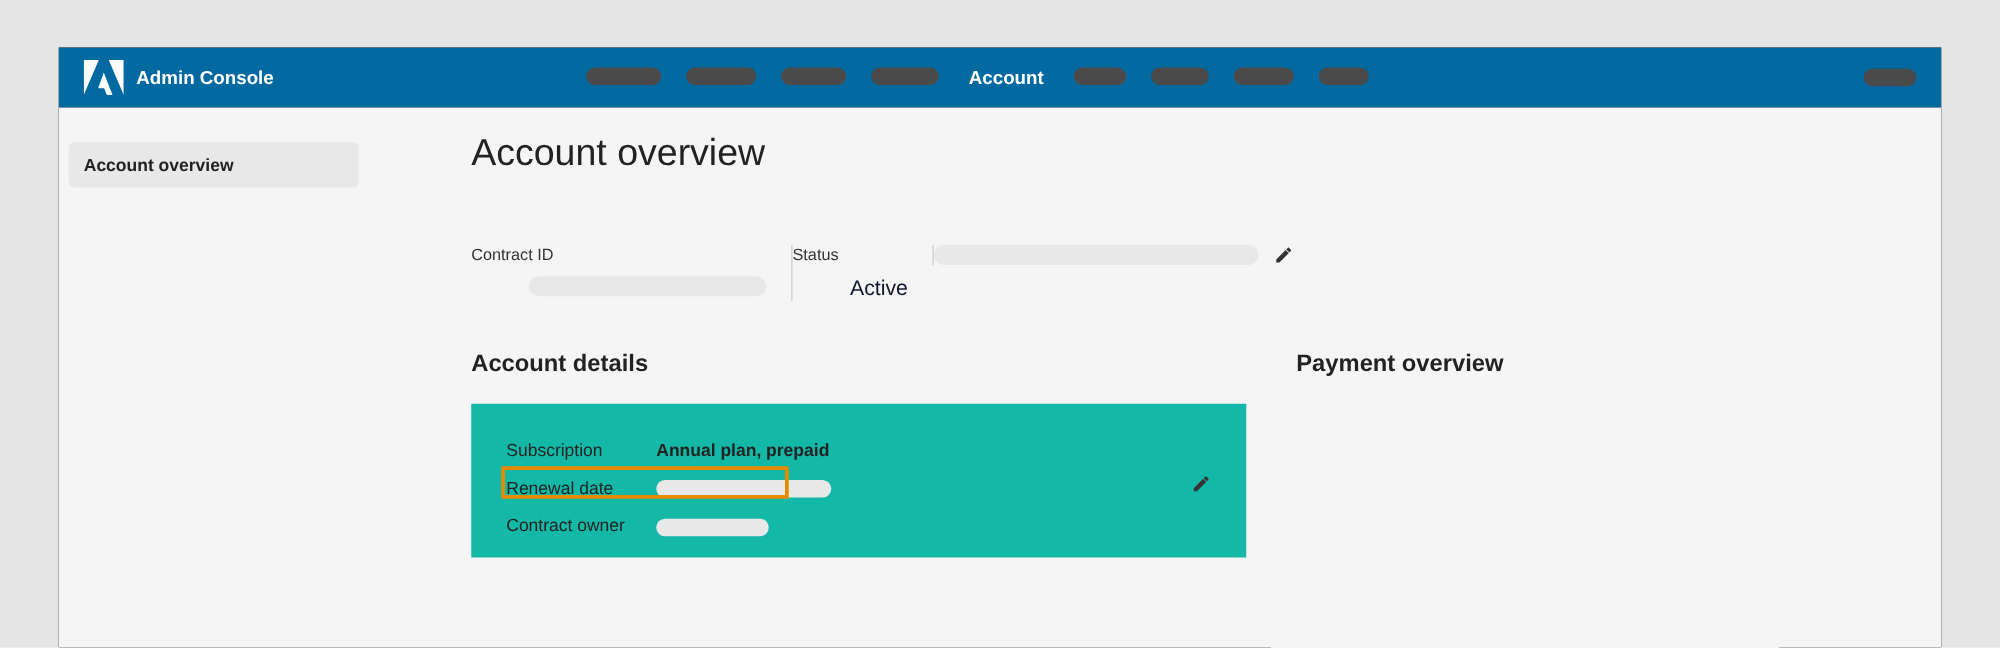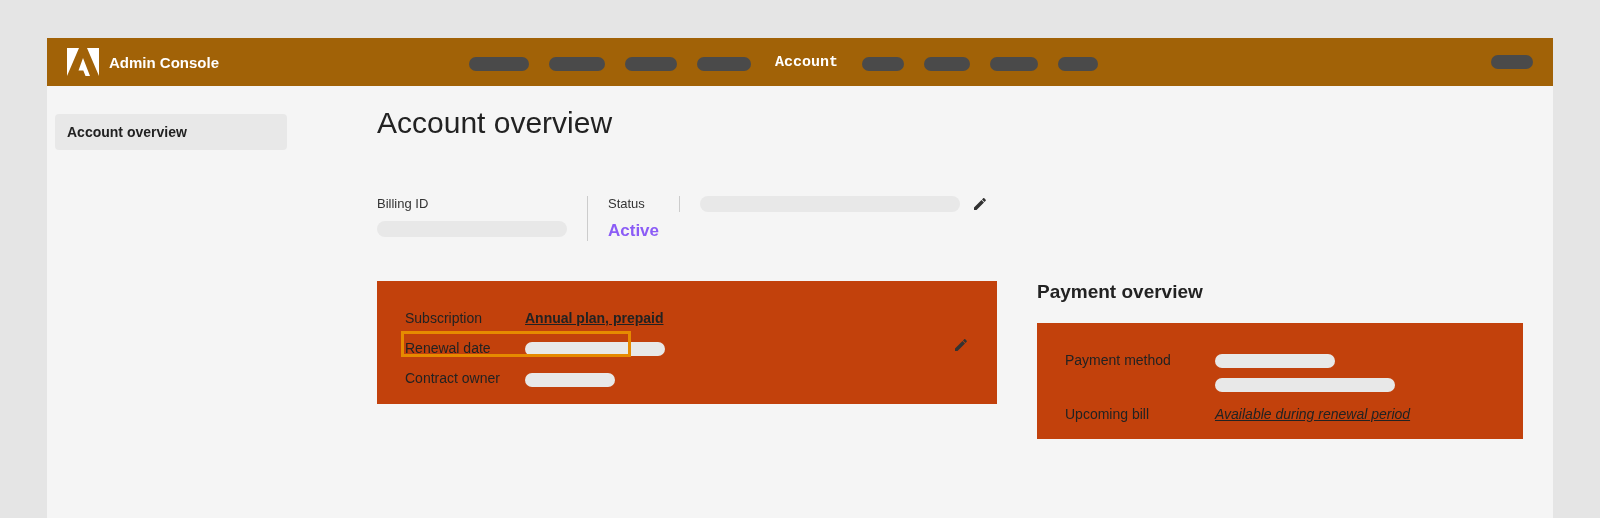--- a/index.html
+++ b/index.html
@@ -12,42 +12,41 @@
     }
     .app-frame {
       position: relative;
       margin: 38px 47px 0 47px;
       background: #000;
       height: 480px;
       overflow: hidden;
     }
     .topbar {
       height: 48px;
-      background: #a16207;
+      background: #0369a1;
       display: flex;
       align-items: center;
       padding: 0 20px;
       color: #fff;
     }
     .adobe-logo {
       width: 32px;
       height: 28px;
       margin-right: 10px;
       flex-shrink: 0;
     }
     .app-title {
       font-size: 15px;
       font-weight: 600;
     }
     .topnav {
       display: flex;
-      align-items: flex-end;
+      align-items: flex-start;
       gap: 20px;
       margin-left: 250px;
-      font-family: Liberation Mono, monospace;
     }
     .nav-pill {
       height: 14px;
       border-radius: 7px;
       background: #4a4a4a;
     }
     .nav-pill.w1 { width: 60px; }
     .nav-pill.w2 { width: 56px; }
     .nav-pill.w3 { width: 52px; }
     .nav-pill.w4 { width: 54px; }
@@ -106,32 +105,32 @@
       margin-bottom: 40px;
     }
     .meta-block {
       display: flex;
       flex-direction: column;
       gap: 10px;
       padding-right: 20px;
     }
     .meta-block + .meta-block {
       border-left: 1px solid #ccc;
-      padding-left: 20px;
     }
     .meta-label {
       font-size: 13px;
       color: #333;
     }
     .meta-value {
       font-size: 17px;
-      font-weight: 700;
-      color: #8b5cf6;
-      display: flex;
-      align-items: center;
+      font-weight: 400;
+      color: #0f172a;
+      display: flex;
+      align-items: center;
+      margin-left: 46px;
     }
     .redacted {
       background: #e8e8e8;
       border-radius: 8px;
       height: 14px;
       display: inline-block;
     }
     .redacted.lg { height: 16px; }
     .meta-block:first-child .redacted { width: 190px; }
     .display-name-row {
@@ -154,38 +153,37 @@
     }
     .col.left { width: 620px; }
     .col.right { flex: 1; }
     .section-title {
       font-size: 19px;
       font-weight: 700;
       color: #222;
       margin-bottom: 20px;
     }
     .card {
-      background: #c2410c;
+      background: #14b8a6;
       padding: 22px 28px 10px 28px;
       position: relative;
     }
     .detail-row {
       display: flex;
       align-items: center;
       font-size: 14px;
       color: #222;
       padding: 7px 0;
     }
     .detail-label {
       width: 120px;
       flex-shrink: 0;
     }
     .detail-value {
       font-weight: 700;
-      text-decoration: underline;
     }
     .detail-value.italic {
       font-style: italic;
       font-weight: 400;
     }
     .detail-value .redacted { width: 90px; vertical-align: middle; }
     .renewal .redacted { width: 140px; }
     .highlight-box {
       position: absolute;
       border: 3px solid #e68a00;
@@ -236,21 +234,21 @@
       <div class="side-item active">
         <span>Account overview</span>
       </div>
     </div>
 
     <div class="main">
       <h1 class="page-title">Account overview</h1>
 
       <div class="meta-row">
         <div class="meta-block">
-          <span class="meta-label">Billing ID</span>
+          <span class="meta-label">Contract ID</span>
           <span class="meta-value">
               <span class="redacted lg"></span>
             </span>
         </div>
         <div class="meta-block">
           <span class="meta-label">Status</span>
           <span class="meta-value">Active</span>
         </div>
         <div class="meta-block">
           <div class="display-name-row">
@@ -258,20 +256,21 @@
             <svg class="edit-icon" viewBox="0 0 16 16">
               <path fill="#333" d="M2 11.5 L2 14 L4.5 14 L12 6.5 L9.5 4 Z M13.7 4.8 C14 4.5 14 4 13.7 3.7 L12.3 2.3 C12 2 11.5 2 11.2 2.3 L10 3.5 L12.5 6 Z"></path>
             </svg>
           </div>
         </div>
       </div>
 
       <div class="two-col">
 
         <div class="col left">
+          <h2 class="section-title">Account details</h2>
           <div class="card">
             <div class="highlight-box"></div>
             <svg class="edit-icon" viewBox="0 0 16 16">
               <path fill="#333" d="M2 11.5 L2 14 L4.5 14 L12 6.5 L9.5 4 Z M13.7 4.8 C14 4.5 14 4 13.7 3.7 L12.3 2.3 C12 2 11.5 2 11.2 2.3 L10 3.5 L12.5 6 Z"></path>
             </svg>
             <div class="detail-row">
               <span class="detail-label">Subscription</span>
               <span class="detail-value">Annual plan, prepaid</span>
             </div>
             <div class="detail-row renewal">
@@ -280,32 +279,19 @@
             </div>
             <div class="detail-row">
               <span class="detail-label">Contract owner</span>
               <span class="detail-value"><span class="redacted"></span></span>
             </div>
           </div>
         </div>
 
         <div class="col right">
           <h2 class="section-title">Payment overview</h2>
-          <div class="card">
-            <div class="detail-row payment-row">
-              <span class="detail-label" style="width:150px">Payment method</span>
-              <span class="detail-value"><span class="redacted"></span></span>
-            </div>
-            <div class="detail-row payment-row2">
-              <span class="detail-value"><span class="redacted"></span></span>
-            </div>
-            <div class="detail-row">
-              <span class="detail-label" style="width:150px">Upcoming bill</span>
-              <span class="detail-value italic">Available during renewal period</span>
-            </div>
-          </div>
         </div>
 
       </div>
     </div>
 
   </div>
 </div>
 
 </body></html>

